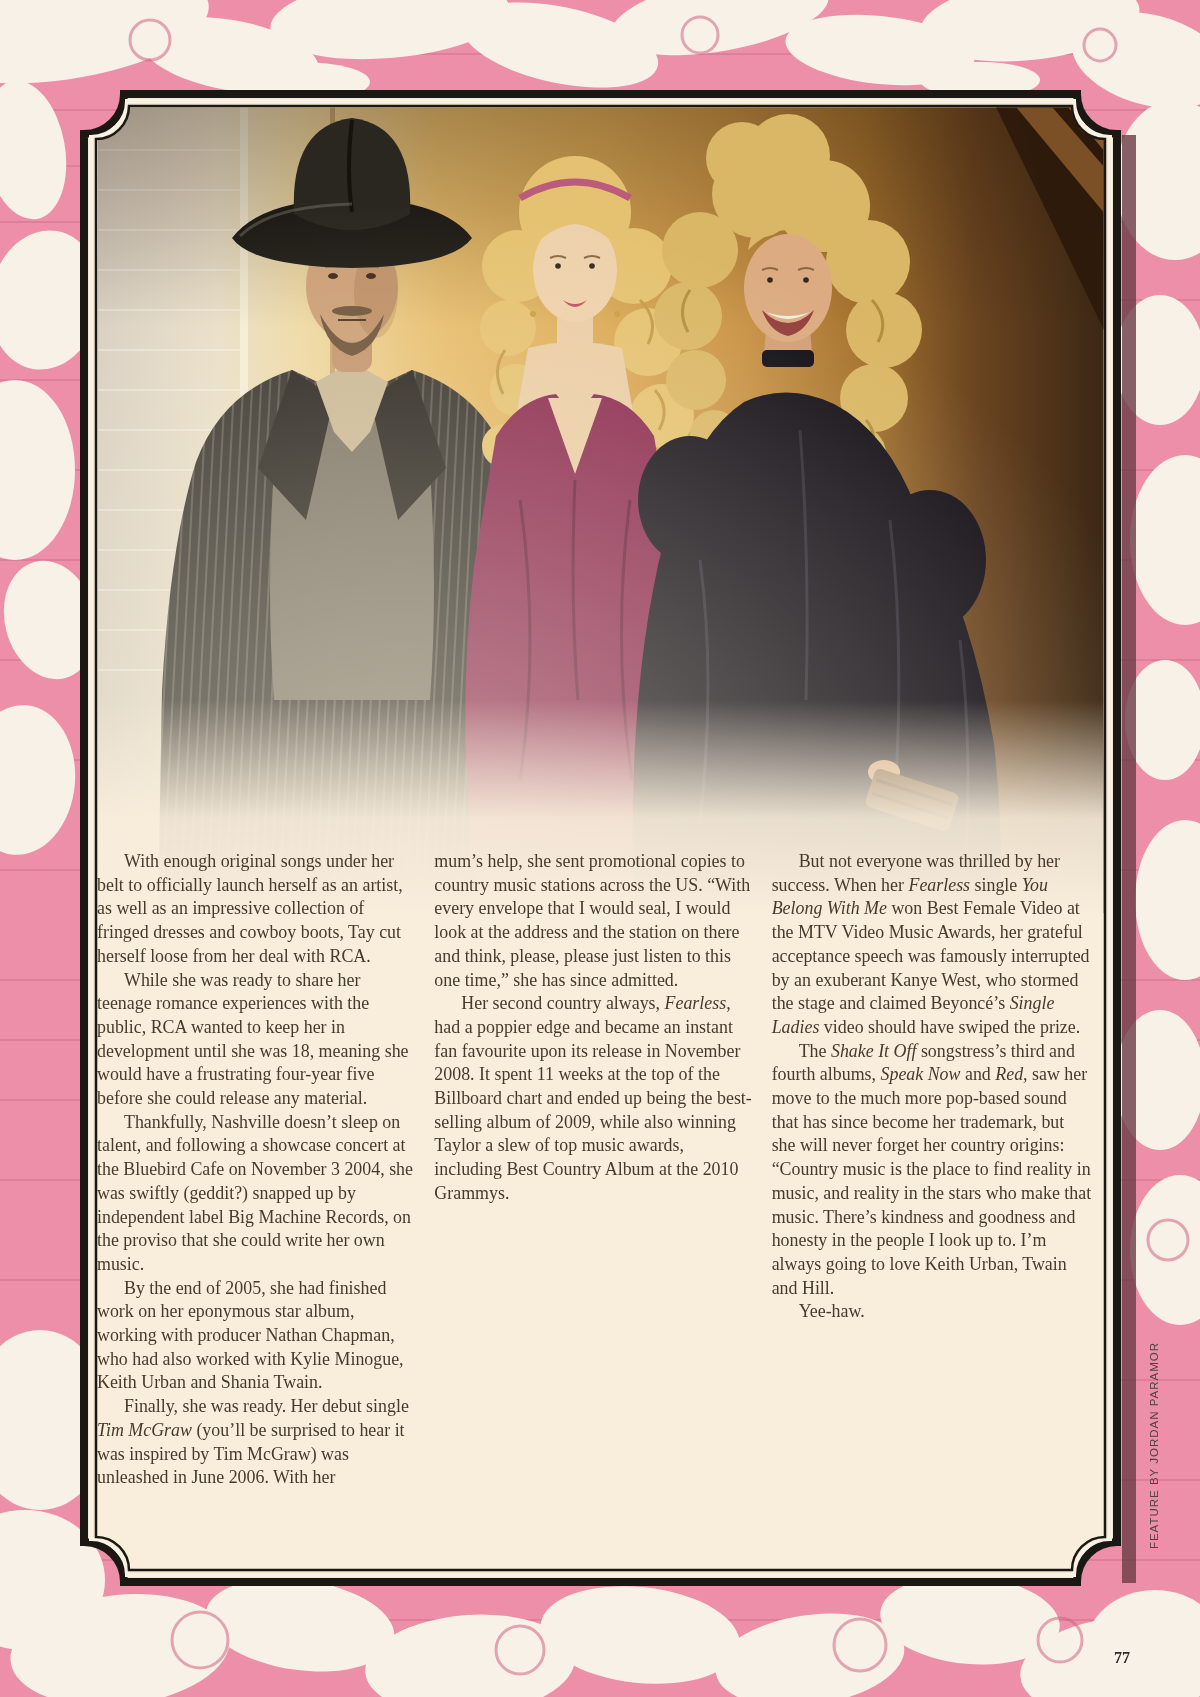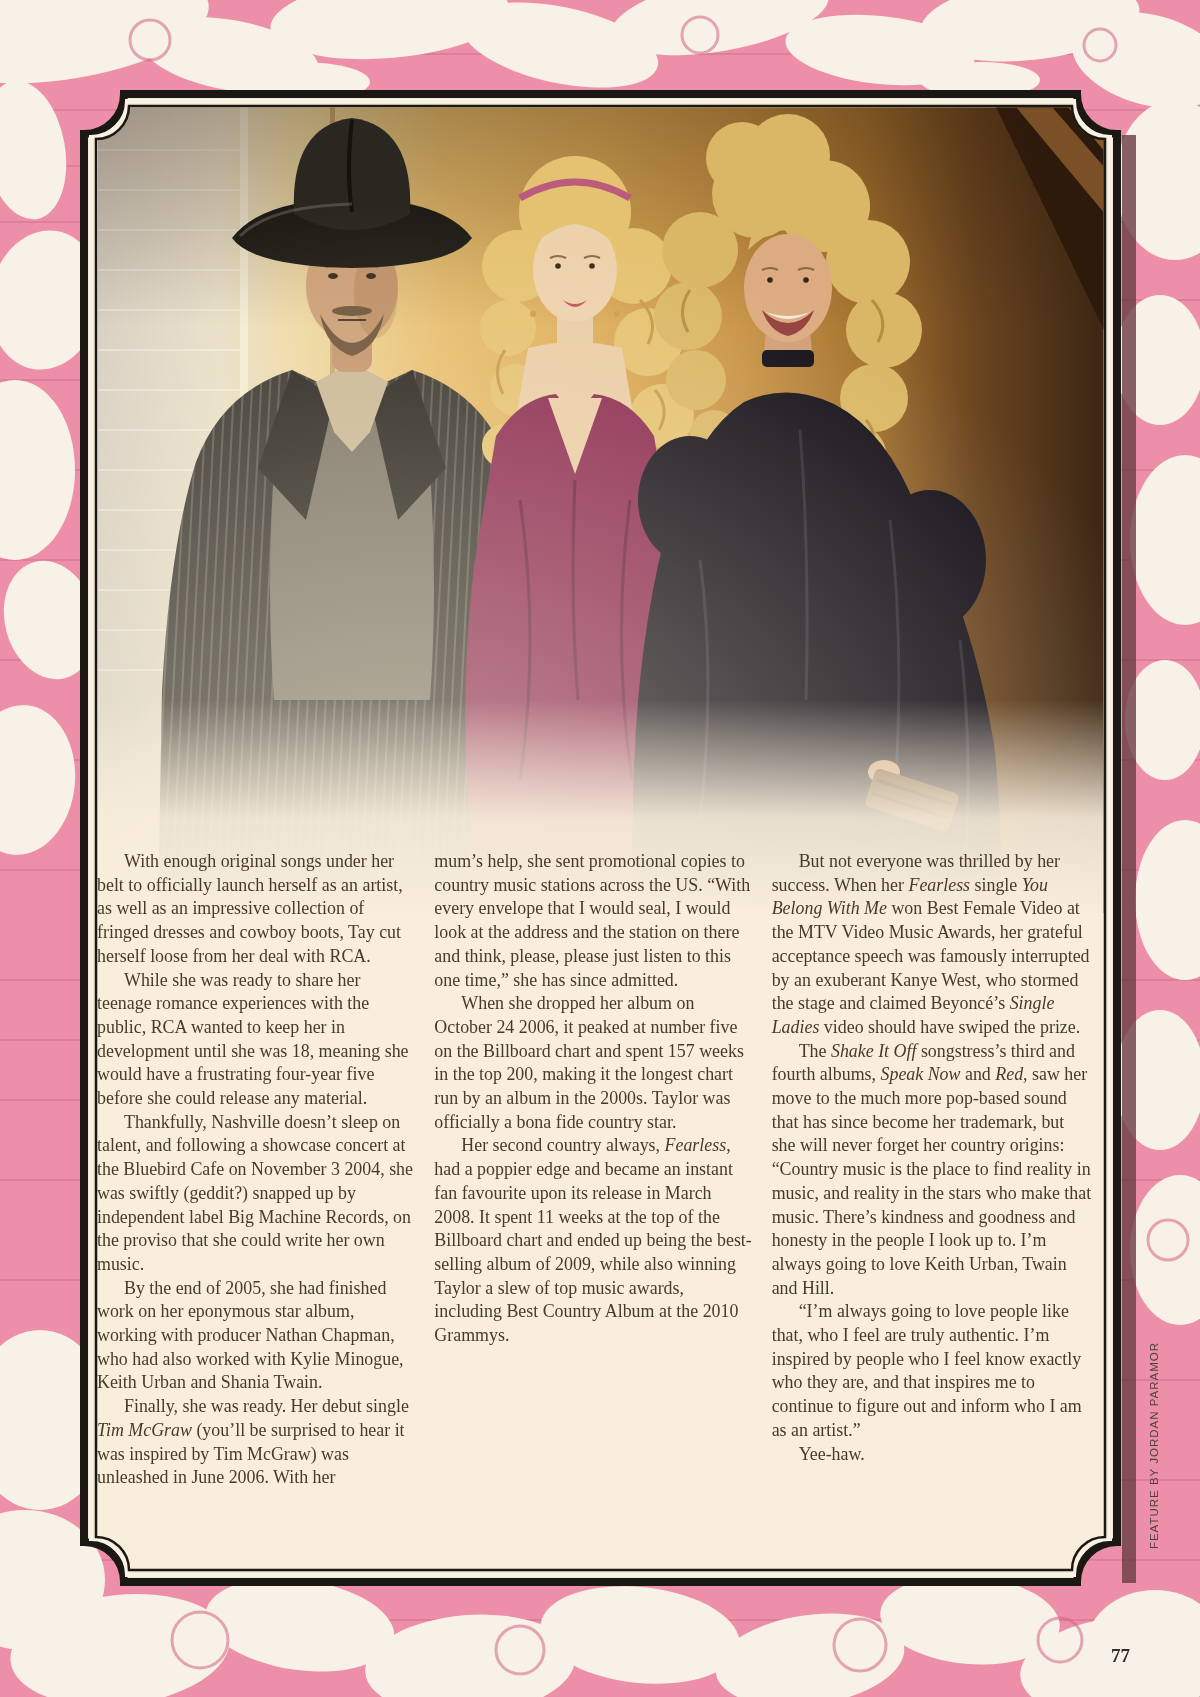--- a/index.html
+++ b/index.html
@@ -23,21 +23,21 @@
   .col em{font-style:italic;text-align:right;}
   .credit{
     position:absolute;right:40px;bottom:148px;z-index:6;
     writing-mode:vertical-rl;transform:rotate(180deg);
     font-family:"Liberation Sans","DejaVu Sans",sans-serif;
     font-size:11.5px;letter-spacing:1px;color:#4c443e;white-space:nowrap;
   }
   .pagenum{
     position:absolute;right:70px;bottom:30px;z-index:6;
     font-family:"Liberation Serif","DejaVu Serif",serif;
-    font-size:19px;font-weight:bold;color:#2e2d2d;
+    font-size:16px;font-weight:bold;color:#2e2d2d;
   }
 </style>
 </head>
 <body>
 
 <svg id="art" viewBox="0 0 1200 1697" xmlns="http://www.w3.org/2000/svg">
   <defs>
     <clipPath id="pageClip">
       <path d="M 129.5 107.5 L 1071.5 107.5 A 32 32 0 0 0 1103.5 139.5 L 1103.5 1536.5 A 32 32 0 0 0 1071.5 1568.5 L 129.5 1568.5 A 32 32 0 0 0 97.5 1536.5 L 97.5 139.5 A 32 32 0 0 0 129.5 107.5 Z"></path>
     </clipPath>
@@ -302,25 +302,23 @@
 <main class="columns">
   <div class="col">
       <p><span>With enough original songs under her belt to officially launch herself as an artist, as well as an impressive collection of fringed dresses and cowboy boots, Tay cut herself loose from her deal with RCA.</span></p>
       <p><span>While she was ready to share her teenage romance experiences with the public, RCA wanted to keep her in development until she was 18, meaning she would have a frustrating four-year five before she could release any material.</span></p>
       <p><span>Thankfully, Nashville doesn’t sleep on talent, and following a showcase concert at the Bluebird Cafe on November 3 2004, she was swiftly (geddit?) snapped up by independent label Big Machine Records, on the proviso that she could write her own music.</span></p>
       <p><span>By the end of 2005, she had finished work on her eponymous star album, working with producer Nathan Chapman, who had also worked with Kylie Minogue, Keith Urban and Shania Twain.</span></p>
       <p><span>Finally, she was ready. Her debut single </span><em>Tim McGraw</em><span> (you’ll be surprised to hear it was inspired by Tim McGraw) was unleashed in June 2006. With her</span></p>
     </div>
   <div class="col">
       <p class="ni"><span>mum’s help, she sent promotional copies to country music stations across the US. “With every envelope that I would seal, I would look at the address and the station on there and think, please, please just listen to this one time,” she has since admitted.</span></p>
-      <p><span>When she dropped her album on October 24 2006, it peaked at number five on the Billboard chart and spent 157 weeks in the top 200, making it the longest chart run by an album in the 2000s. Taylor was officially a bona fide country star.</span></p>
-      <p><span>Her second country always, </span><em>Fearless</em><span>, had a poppier edge and became an instant fan favourite upon its release in March 2008. It spent 11 weeks at the top of the Billboard chart and ended up being the best-selling album of 2009, while also winning Taylor a slew of top music awards, including Best Country Album at the 2010 Grammys.</span></p>
+      <p><span>Her second country always, </span><em>Fearless</em><span>, had a poppier edge and became an instant fan favourite upon its release in November 2008. It spent 11 weeks at the top of the Billboard chart and ended up being the best-selling album of 2009, while also winning Taylor a slew of top music awards, including Best Country Album at the 2010 Grammys.</span></p>
     </div>
   <div class="col">
       <p><span>But not everyone was thrilled by her success. When her </span><em>Fearless</em><span> single </span><em>You Belong With Me</em><span> won Best Female Video at the MTV Video Music Awards, her grateful acceptance speech was famously interrupted by an exuberant Kanye West, who stormed the stage and claimed Beyoncé’s </span><em>Single Ladies</em><span> video should have swiped the prize.</span></p>
       <p><span>The </span><em>Shake It Off</em><span> songstress’s third and fourth albums, </span><em>Speak Now</em><span> and </span><em>Red</em><span>, saw her move to the much more pop-based sound that has since become her trademark, but she will never forget her country origins: “Country music is the place to find reality in music, and reality in the stars who make that music. There’s kindness and goodness and honesty in the people I look up to. I’m always going to love Keith Urban, Twain and Hill.</span></p>
-      <p><span>“I’m always going to love people like that, who I feel are truly authentic. I’m inspired by people who I feel know exactly who they are, and that inspires me to continue to figure out and inform who I am as an artist.”</span></p>
       <p><span>Yee-haw.</span></p>
     </div>
 </main>
 
 <div class="credit">FEATURE BY JORDAN PARAMOR</div>
 <div class="pagenum">77</div>
 
 </body></html>

